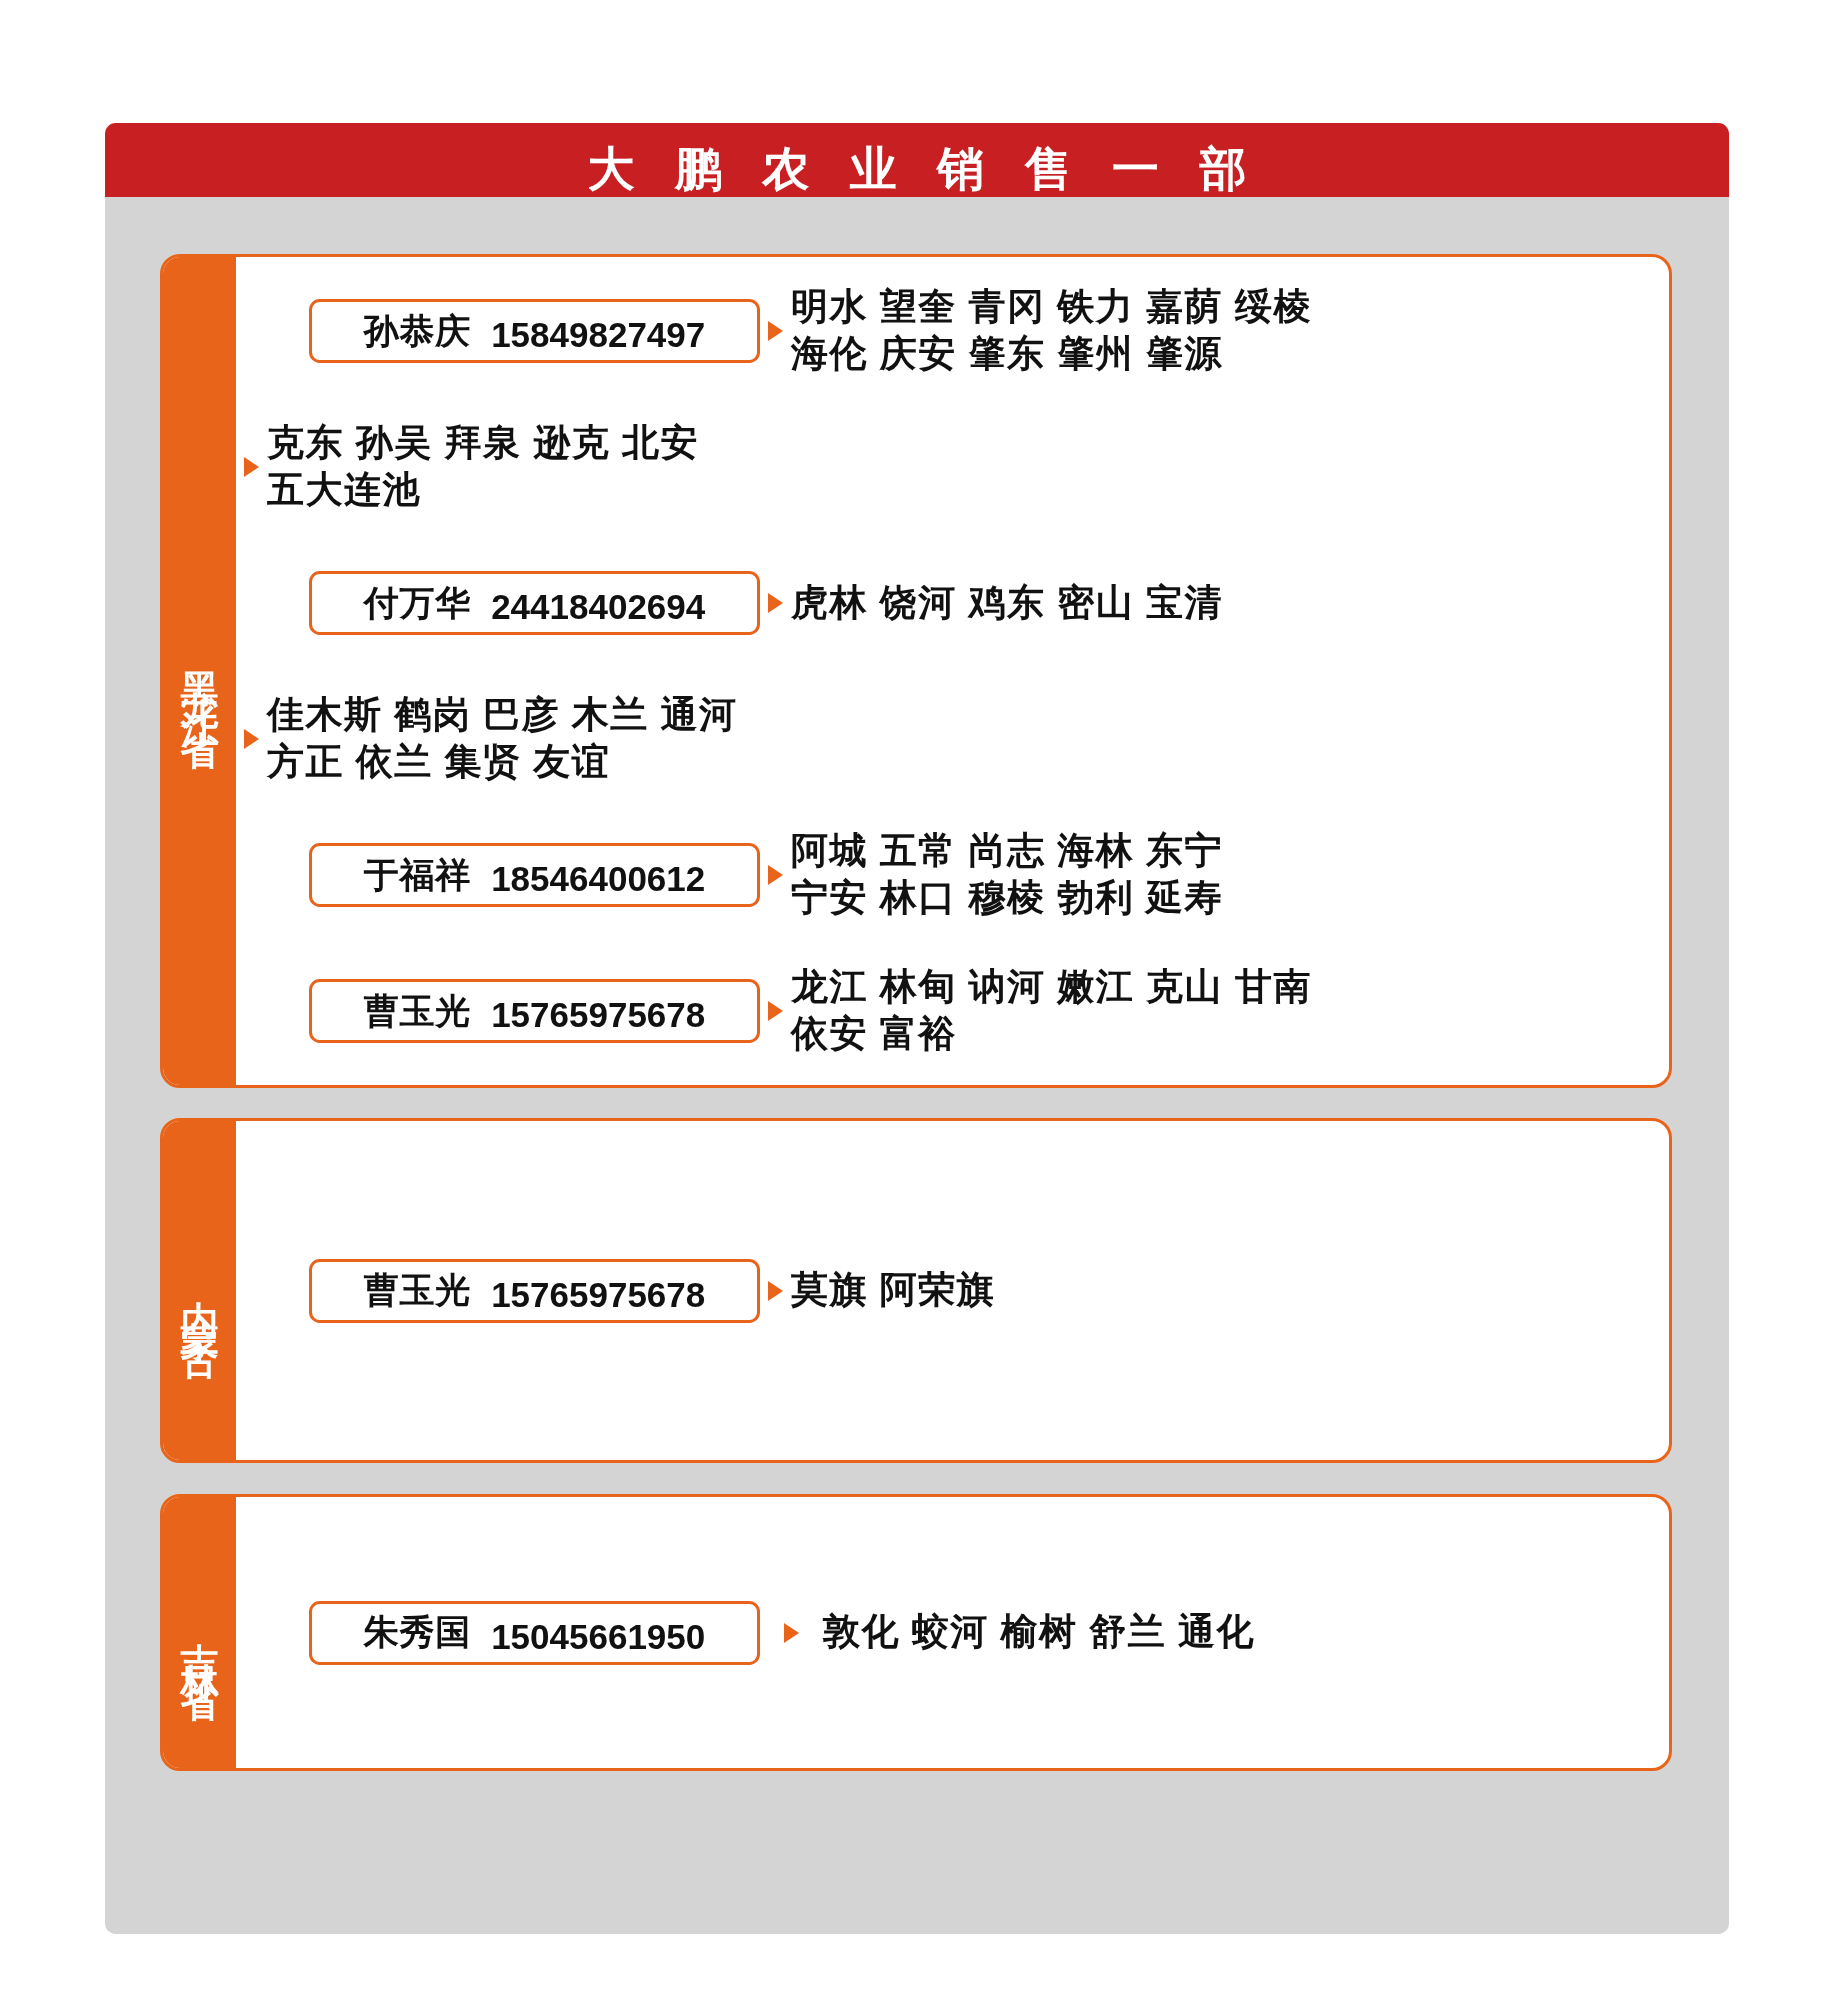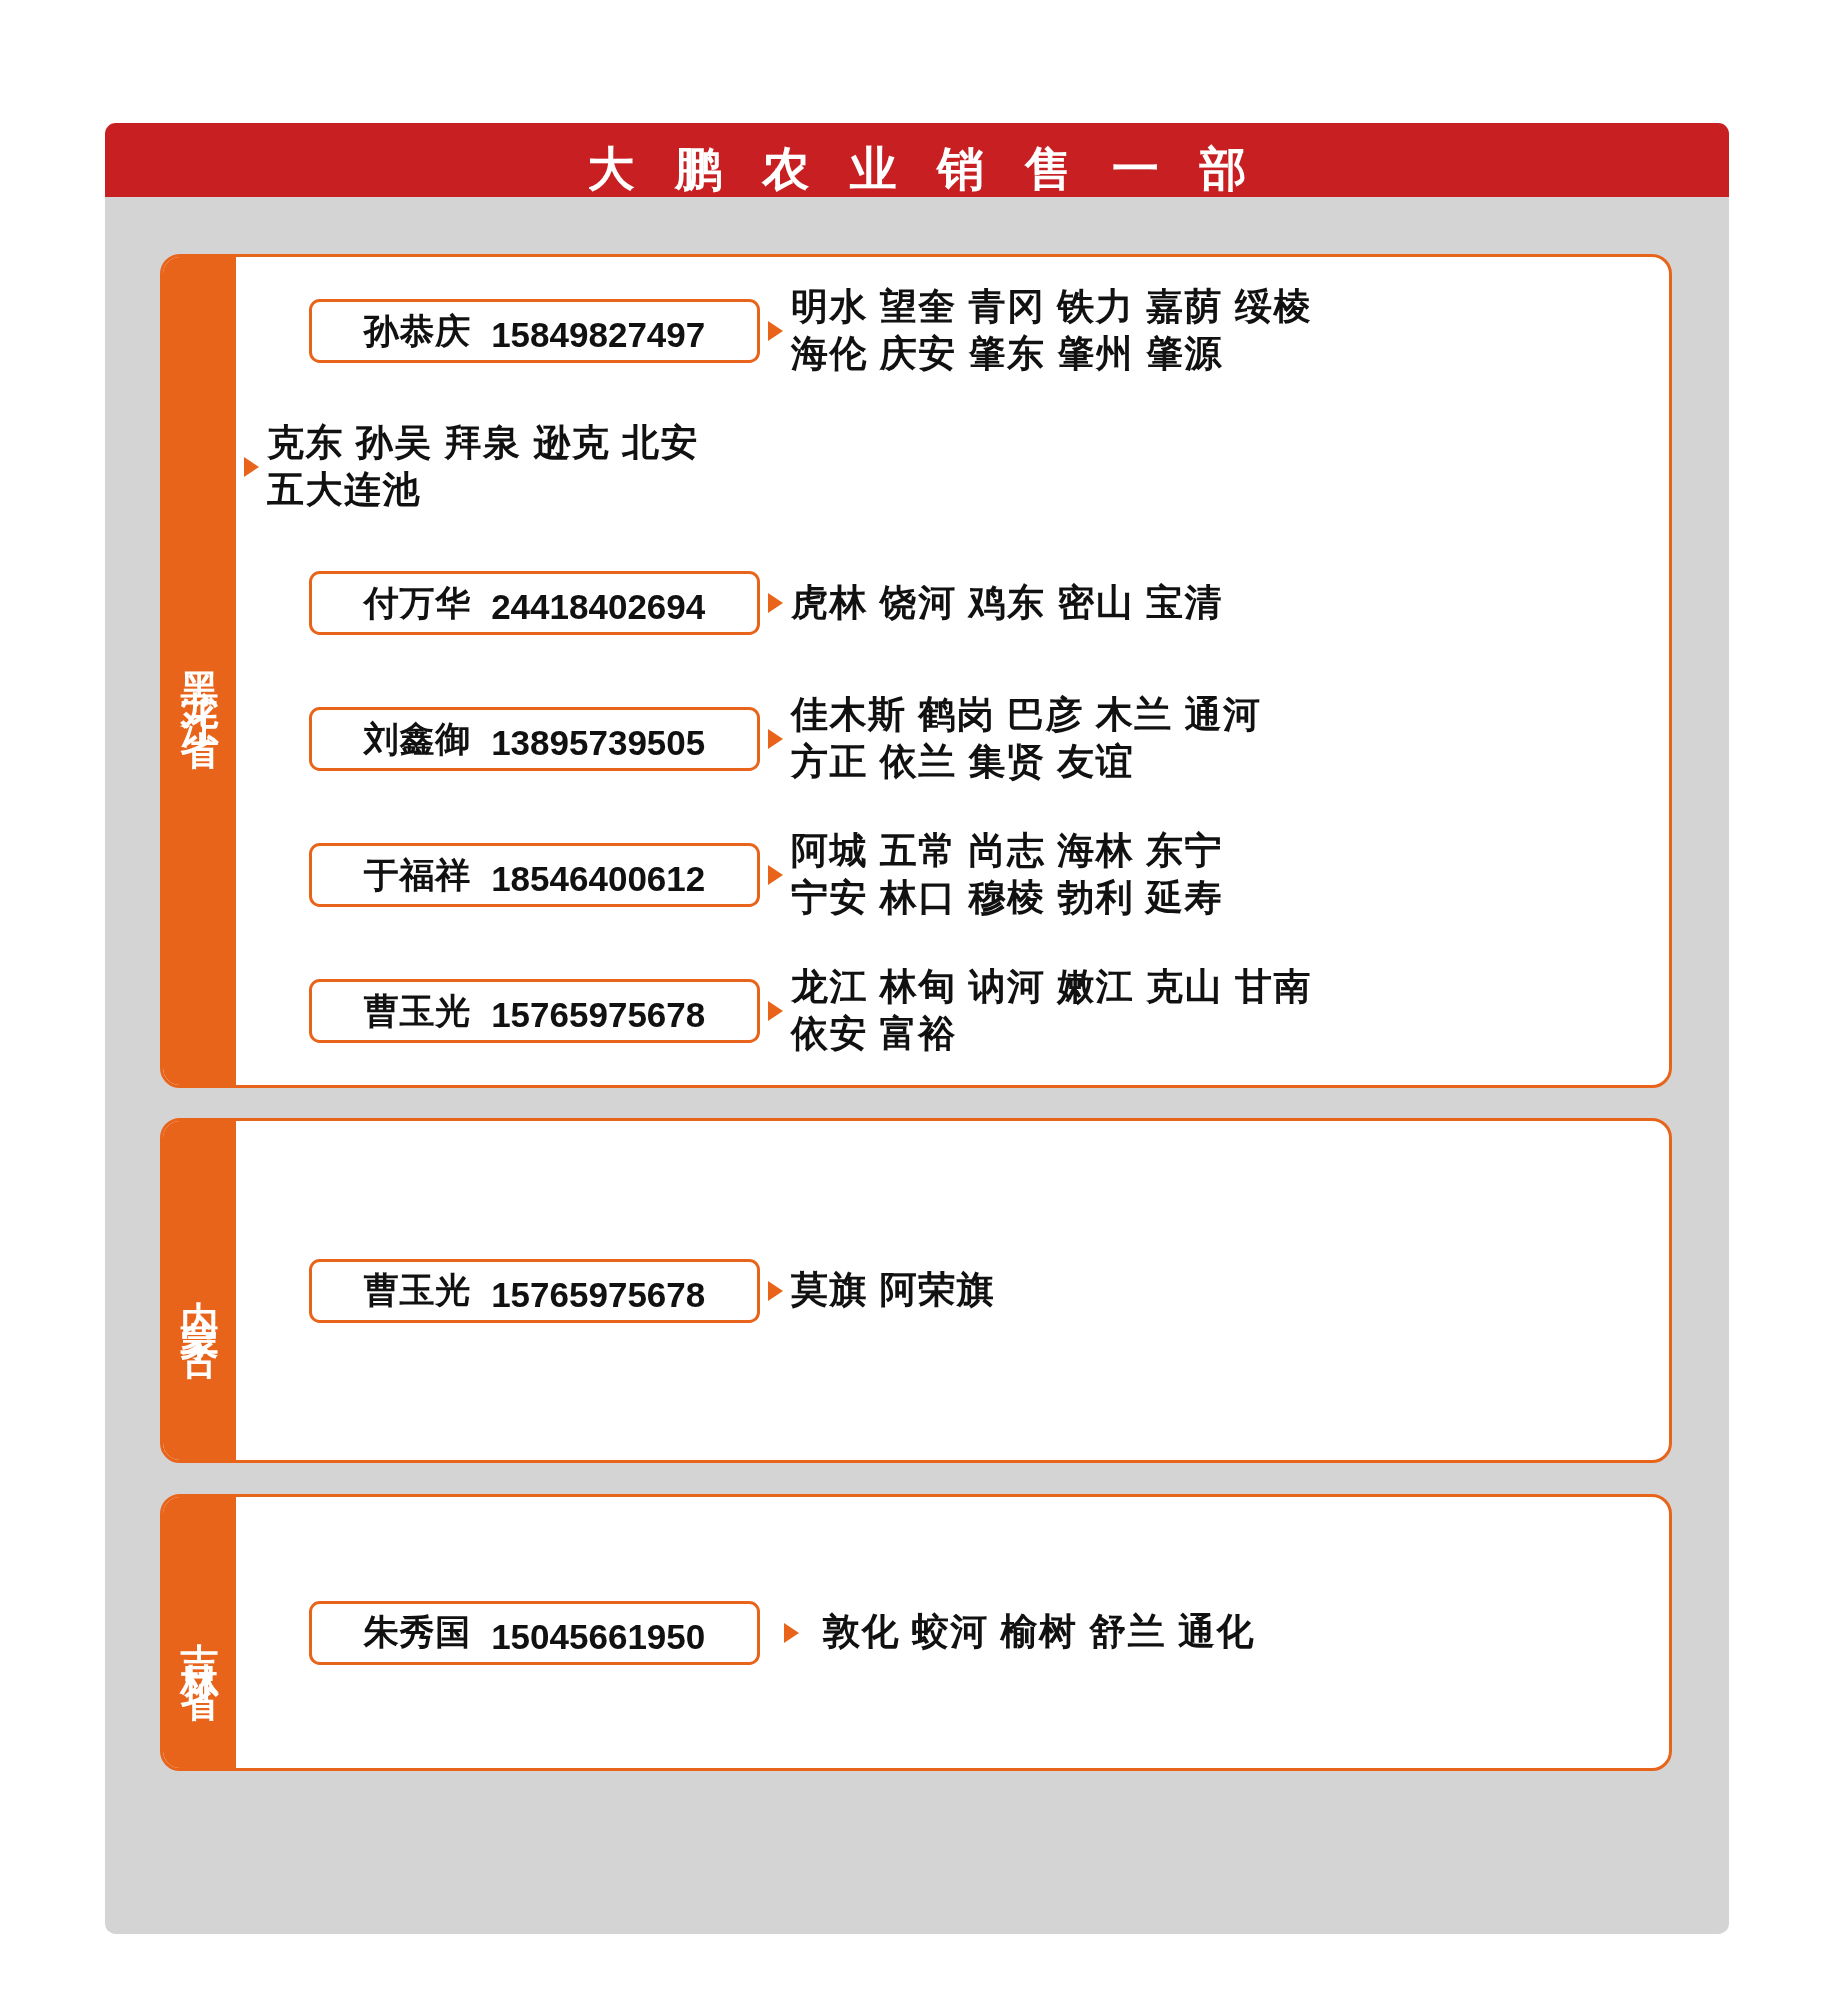--- a/index.html
+++ b/index.html
@@ -209,24 +209,20 @@
           <span class="contact-name">付万华</span>
           <span class="contact-phone">24418402694</span>
         </div>
         <div class="arrow">
             <i></i>
           </div>
         <div class="areas">虎林  饶河   鸡东  密山  宝清</div>
       </div>
 
       <div class="row">
-        <div class="contact-box">
-          <span class="contact-name">刘鑫御</span>
-          <span class="contact-phone">13895739505</span>
-        </div>
         <div class="arrow">
             <i></i>
           </div>
         <div class="areas">佳木斯  鹤岗  巴彦  木兰 通河
 方正  依兰  集贤  友谊</div>
       </div>
 
       <div class="row">
         <div class="contact-box">
           <span class="contact-name">于福祥</span>

